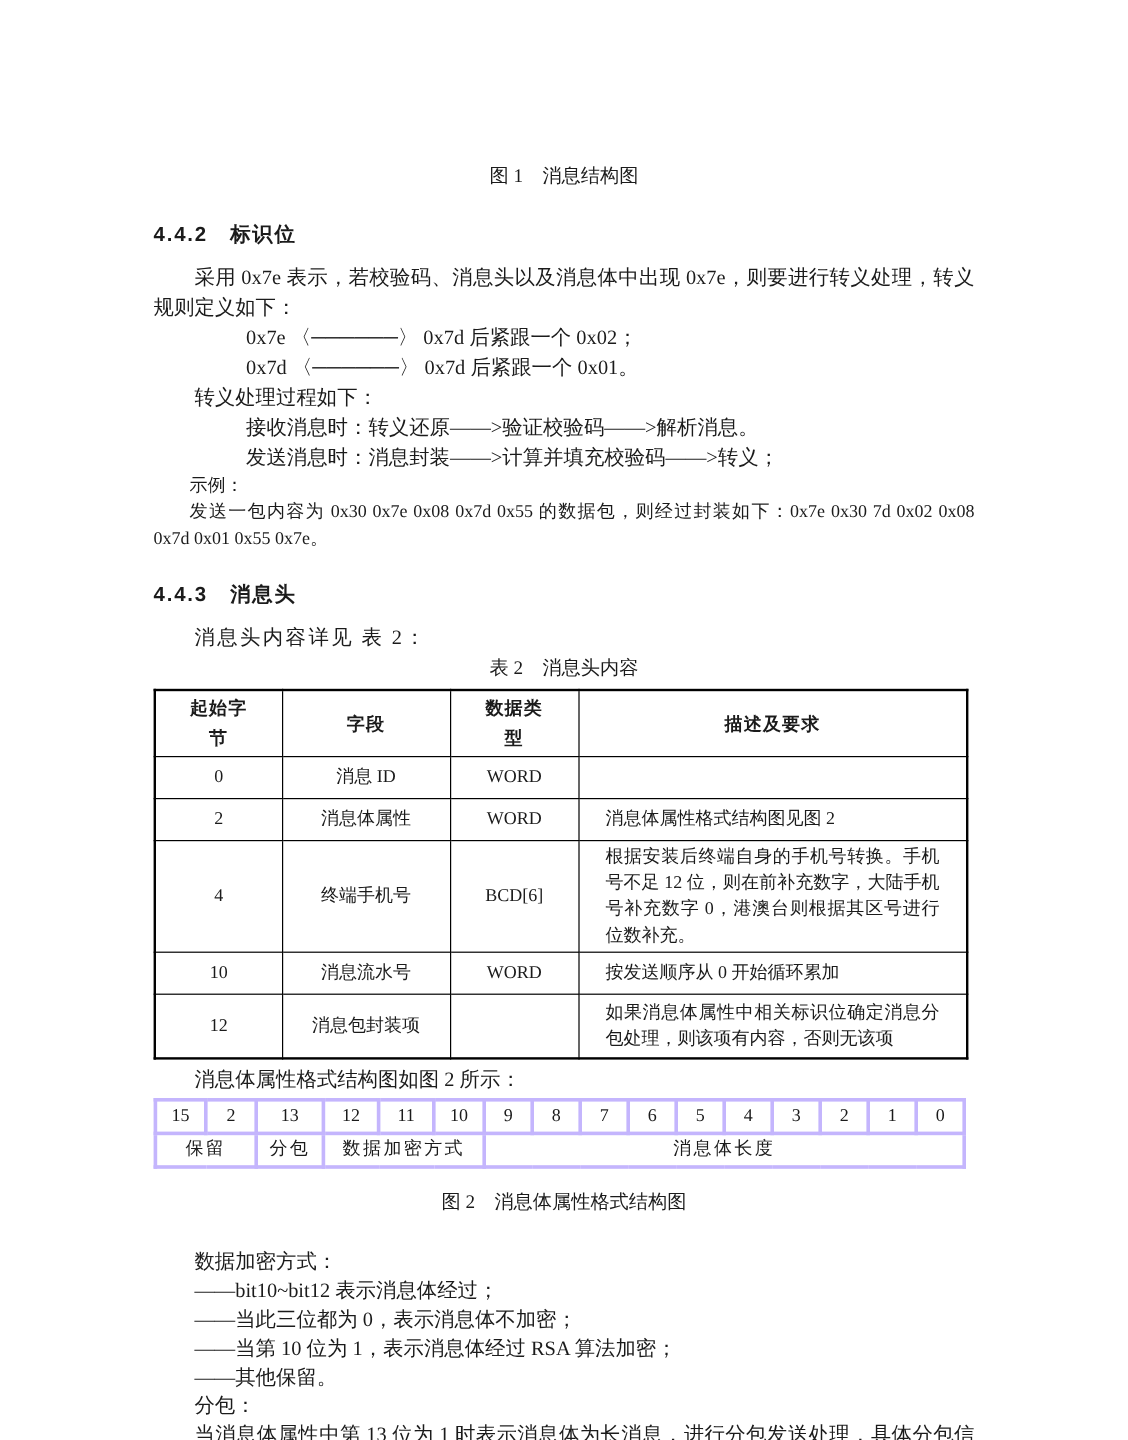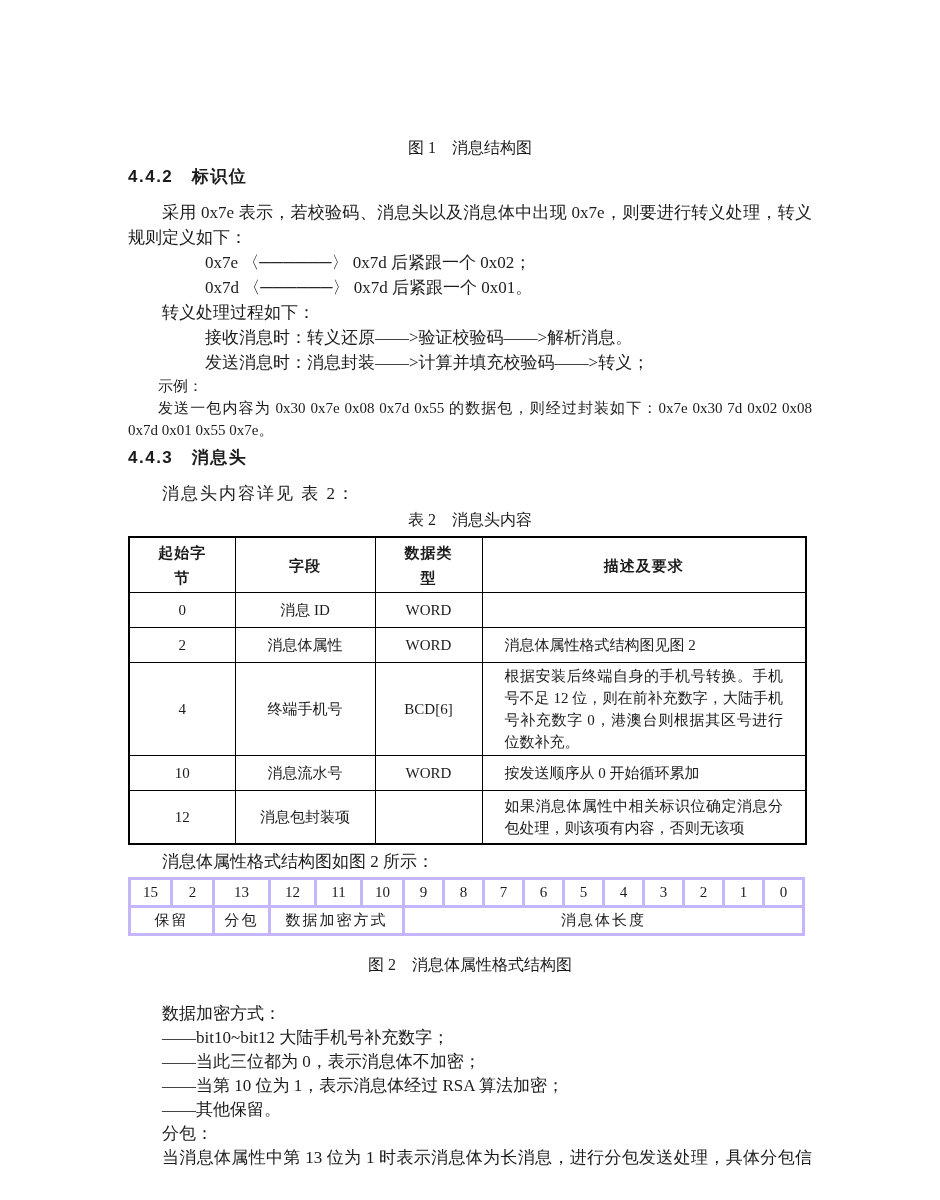--- a/index.html
+++ b/index.html
@@ -26,21 +26,21 @@
     font-size: 16px;
     line-height: 24px;
   }
   .fig1-caption { margin-bottom: 0; }
   .heading {
     font-family: "Liberation Sans", "DejaVu Sans", sans-serif;
     font-weight: bold;
     font-size: 17px;
     line-height: 22px;
     letter-spacing: 1.5px;
-    margin-top: 6px;
+    margin-top: 25px;
     margin-bottom: 12px;
   }
   .para { text-align: justify; text-indent: 2em; }
   .indent-deep { padding-left: 77px; }
   .small { font-size: 15px; line-height: 22px; }
   .example-para { text-align: justify; text-indent: 2em; }
   .intro-line { text-indent: 2em; letter-spacing: 2px; margin-top: 8px; }
   .table2-caption { margin-top: 2px; }
   table.msg-table {
     border-collapse: collapse;
@@ -222,21 +222,21 @@
           <td class="group-label" colspan="3">数据加密方式</td>
           <td class="group-label" colspan="10">消息体长度</td>
         </tr>
       </tbody>
     </table>
 
     <p class="caption fig2-caption">图 2　消息体属性格式结构图</p>
 
     <div class="enc-block">
       <p class="enc-line">数据加密方式：</p>
-      <p class="enc-line">——bit10~bit12 大陆手机号补充数字；</p>
+      <p class="enc-line">——bit10~bit12 表示消息体经过；</p>
       <p class="enc-line">——当此三位都为 0，表示消息体不加密；</p>
       <p class="enc-line">——当第 10 位为 1，表示消息体经过 RSA 算法加密；</p>
       <p class="enc-line">——其他保留。</p>
       <p class="enc-line">分包：</p>
       <p class="enc-line force-justify">当消息体属性中第 13 位为 1 时表示消息体为长消息，进行分包发送处理，具体分包信</p>
     </div>
 
     <p class="page-number">4</p>
 
   </div>

